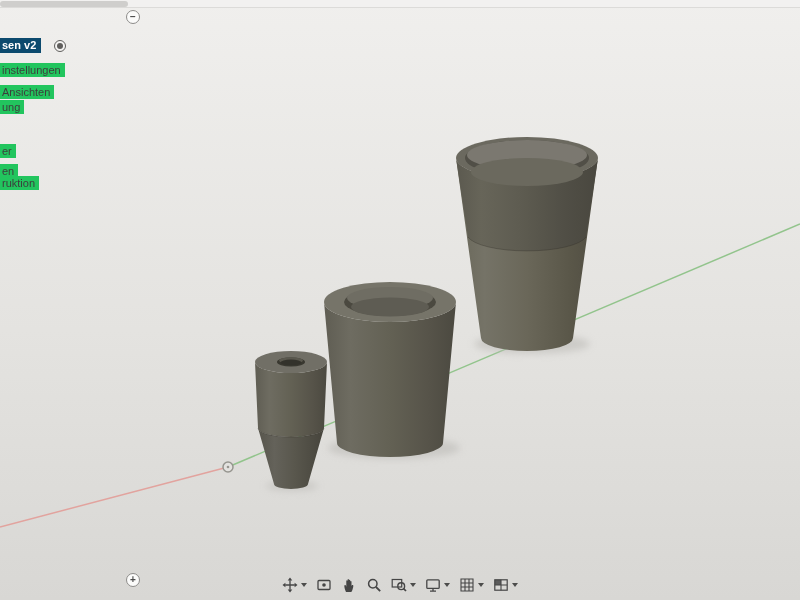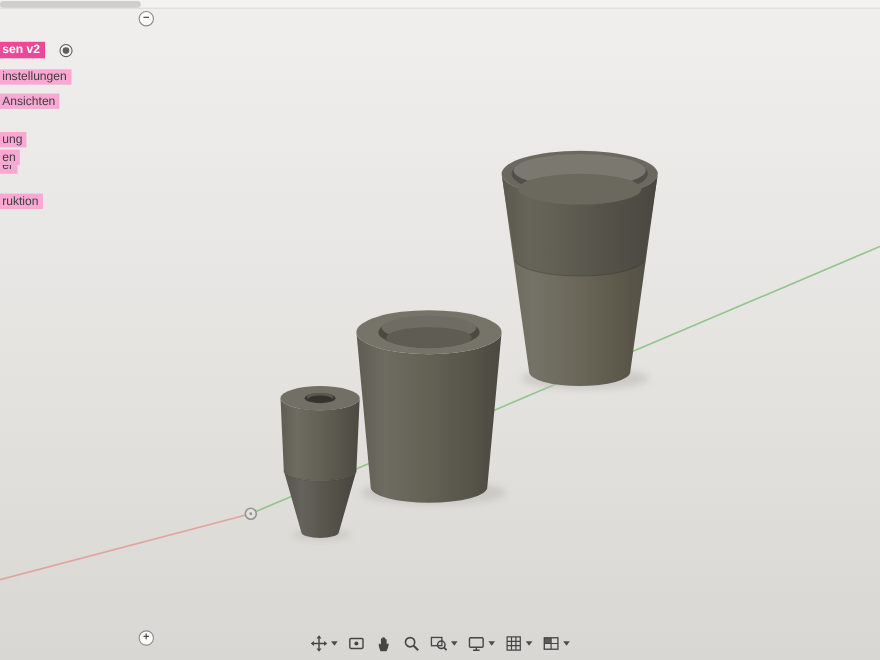--- a/index.html
+++ b/index.html
@@ -33,27 +33,27 @@
   .circle-btn {
     position: absolute; width: 14px; height: 14px; padding: 0;
     border-radius: 50%; border: 1px solid #8d8c8a; background: #fbfbfa;
     color: #4a4a4a; font: bold 10px/12px "Liberation Sans", sans-serif;
     text-align: center; cursor: pointer;
   }
 
   
   .browser-label {
     position: absolute; left: 0;
-    background: #f9a8d4; color: #3d3d3c;
+    background: #22c55e; color: #3d3d3c;
     font-size: 11px; line-height: 14px;
     padding: 0 4px 0 2px; white-space: nowrap;
   }
   .doc-chip {
     position: absolute; left: 0; top: 38px;
-    background: #ec4899; color: #ffffff;
+    background: #0c4a6e; color: #ffffff;
     font-size: 11px; font-weight: bold; line-height: 15px;
     padding: 0 5px 0 2px; white-space: nowrap;
   }
   .radio {
     position: absolute; left: 54px; top: 40px;
     width: 12px; height: 12px;
     border: 1.5px solid #5f5e5c; border-radius: 50%;
     background: #f4f3f2;
   }
   .radio-dot { position: absolute; inset: 2px; border-radius: 50%; background: #5f5e5c; }
@@ -160,23 +160,23 @@
 
   <button class="circle-btn" style="left:126px; top:10px;">−</button>
   <button class="circle-btn" style="left:126px; top:573px;">+</button>
 
   <div class="doc-chip">sen v2</div>
   <div class="radio">
     <span class="radio-dot"></span>
   </div>
   <div class="browser-label" style="top:63px">instellungen</div>
   <div class="browser-label" style="top:85px">Ansichten</div>
-  <div class="browser-label" style="top:120px">ung</div>
+  <div class="browser-label" style="top:100px">ung</div>
   <div class="browser-label" style="top:144px">er</div>
-  <div class="browser-label" style="top:136px">en</div>
+  <div class="browser-label" style="top:164px">en</div>
   <div class="browser-label" style="top:176px">ruktion</div>
 
   <div class="navbar">
 
     <div class="nav-group">
       <svg width="16" height="16" viewBox="0 0 16 16">
         <path d="M3.2 8 H12.8 M8 3.2 V12.8" stroke="#454545" stroke-width="1.3" fill="none"></path>
         <path d="M8 0.5 L5.7 3.4 H10.3 Z M8 15.5 L5.7 12.6 H10.3 Z M0.5 8 L3.4 5.7 V10.3 Z M15.5 8 L12.6 5.7 V10.3 Z" fill="#454545"></path>
       </svg>
       <span class="caret"></span>

